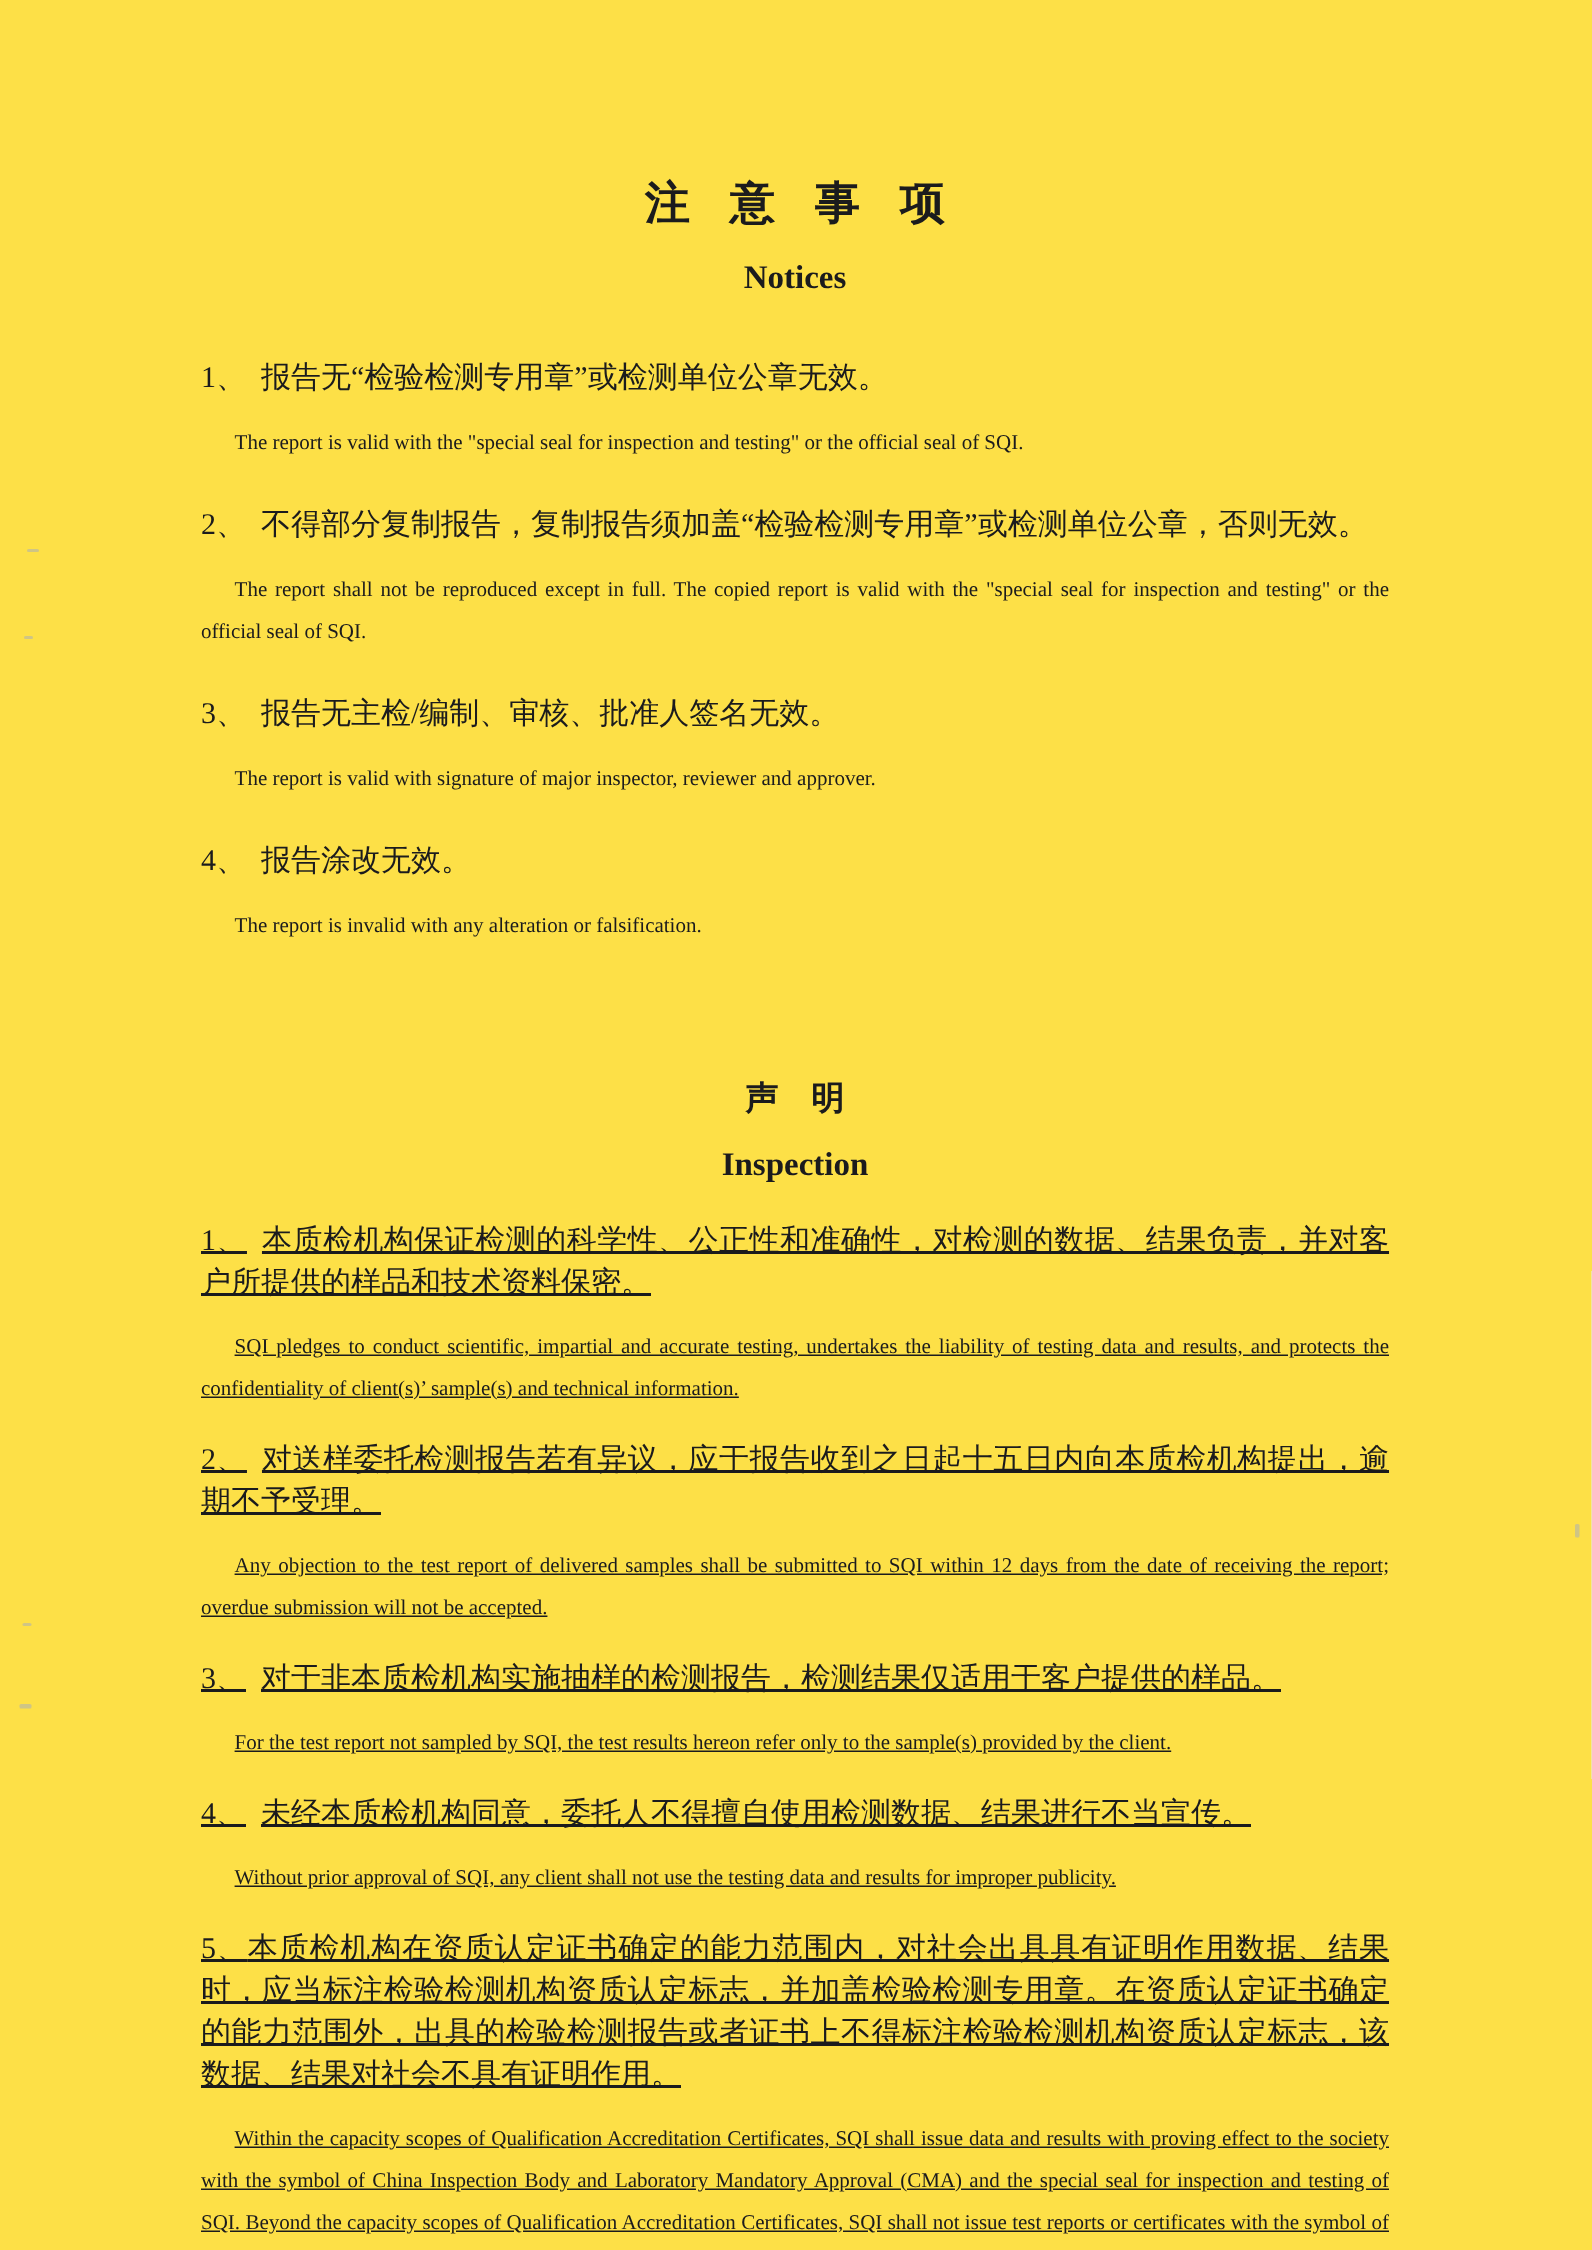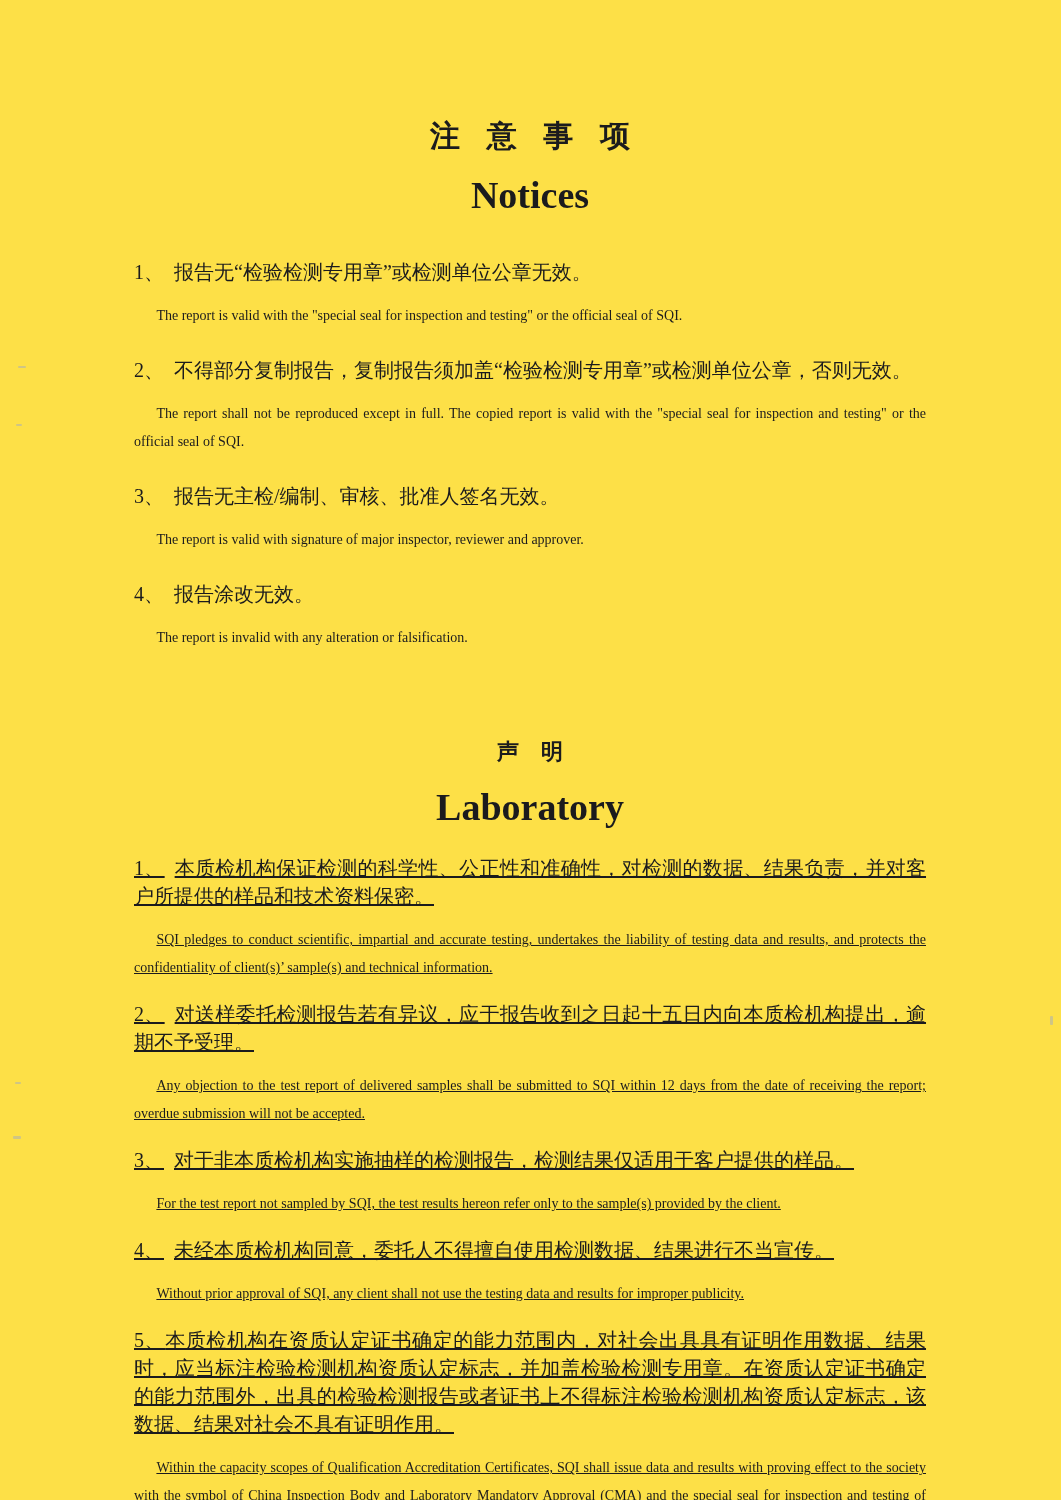--- a/index.html
+++ b/index.html
@@ -34,21 +34,21 @@
     margin: 0 0 8px 0;
     font-size: 30px;
     font-weight: bold;
     letter-spacing: 0.32em;
     line-height: 1.3;
     text-indent: 0.32em; 
   }
   .doc-header.statement .title-zh { font-size: 22px; letter-spacing: 0; text-indent: 0; }
   .title-en {
     margin: 16px;
-    font-size: 38px;
+    font-size: 22px;
     font-weight: bold;
     line-height: 1.3;
   }
 
   
   .item { margin-bottom: 26px; }
   .statement-items .item { margin-bottom: 18px; text-decoration: underline; }
   .item:last-child { margin-bottom: 0; }
   .zh-line {
     margin: 16px;
@@ -110,21 +110,21 @@
         <p class="en-line">The report is valid with signature of major inspector, reviewer and approver.</p>
       </div>
       <div class="item">
         <p class="zh-line"><span class="num">4、</span><span>报告涂改无效。</span></p>
         <p class="en-line">The report is invalid with any alteration or falsification.</p>
       </div>
     </section>
 
     <header class="doc-header statement">
       <h1 class="title-zh">声　明</h1>
-      <h2 class="title-en">Laboratory</h2>
+      <h2 class="title-en">Inspection</h2>
     </header>
 
     <section class="statement-items">
       <div class="item">
         <p class="zh-line"><span class="num">1、</span><span>本质检机构保证检测的科学性、公正性和准确性，对检测的数据、结果负责，并对客户所提供的样品和技术资料保密。</span></p>
         <p class="en-line">SQI pledges to conduct scientific, impartial and accurate testing, undertakes the liability of testing data and results, and protects the confidentiality of client(s)’ sample(s) and technical information.</p>
       </div>
       <div class="item">
         <p class="zh-line"><span class="num">2、</span><span>对送样委托检测报告若有异议，应于报告收到之日起十五日内向本质检机构提出，逾期不予受理。</span></p>
         <p class="en-line">Any objection to the test report of delivered samples shall be submitted to SQI within 12 days from the date of receiving the report; overdue submission will not be accepted.</p>

